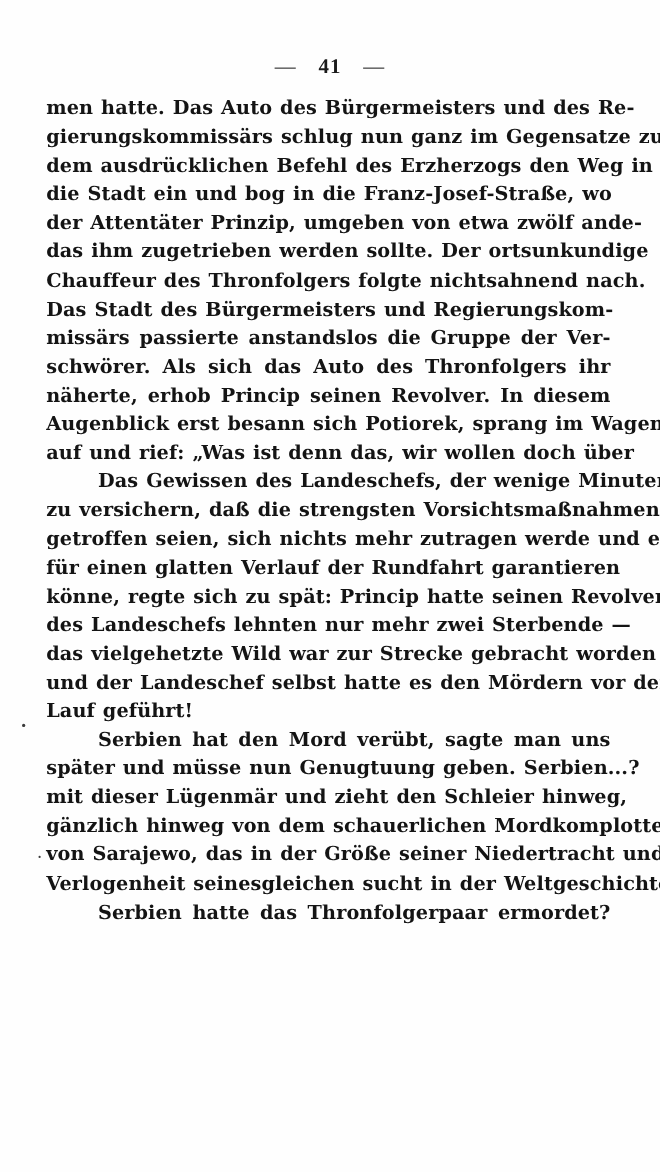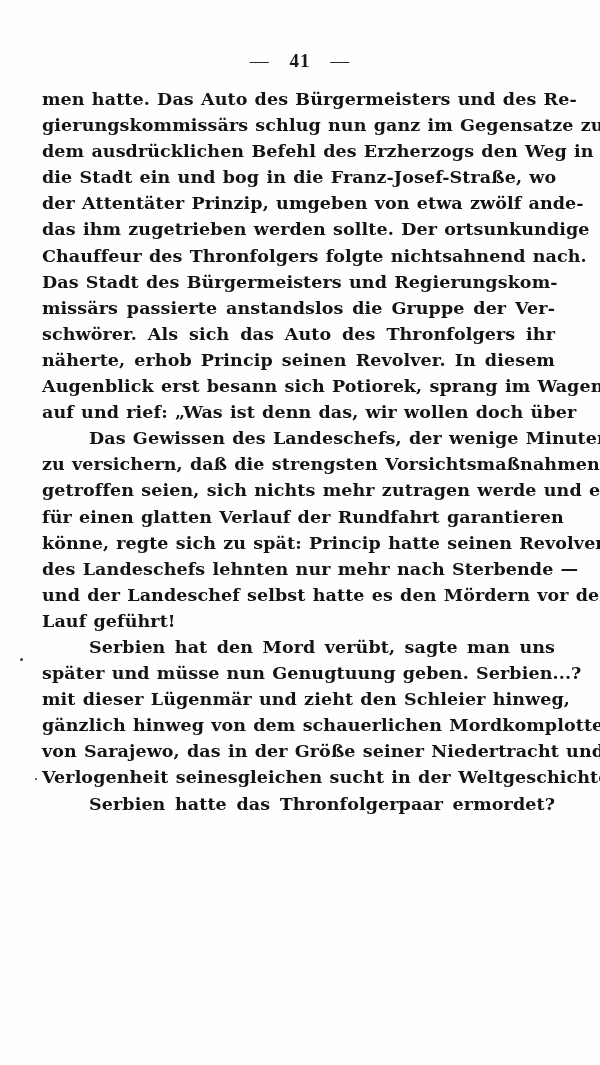--- a/index.html
+++ b/index.html
@@ -92,21 +92,22 @@
       <span class="line">missärs passierte anstandslos die Gruppe der Ver-</span>
       <span class="line">schwörer. Als sich das Auto des Thronfolgers ihr</span>
       <span class="line">näherte, erhob Princip seinen Revolver. In diesem</span>
       <span class="line">Augenblick erst besann sich Potiorek, sprang im Wagen</span>
       <span class="line">auf und rief: „Was ist denn das, wir wollen doch über</span>
       <span class="line indent">Das Gewissen des Landeschefs, der wenige Minuten</span>
       <span class="line">zu versichern, daß die strengsten Vorsichtsmaßnahmen</span>
       <span class="line">getroffen seien, sich nichts mehr zutragen werde und er</span>
       <span class="line">für einen glatten Verlauf der Rundfahrt garantieren</span>
       <span class="line">könne, regte sich zu spät: Princip hatte seinen Revolver</span>
-      <span class="line">des Landeschefs lehnten nur mehr nach Sterbende —</span>
+      <span class="line">des Landeschefs lehnten nur mehr zwei Sterbende —</span>
+      <span class="line">das vielgehetzte Wild war zur Strecke gebracht worden</span>
       <span class="line">und der Landeschef selbst hatte es den Mördern vor den</span>
       <span class="line last">Lauf geführt!</span>
       <span class="line indent">Serbien hat den Mord verübt, sagte man uns</span>
       <span class="line">später und müsse nun Genugtuung geben. Serbien...?</span>
       <span class="line">mit dieser Lügenmär und zieht den Schleier hinweg,</span>
       <span class="line">gänzlich hinweg von dem schauerlichen Mordkomplotte</span>
       <span class="line">von Sarajewo, das in der Größe seiner Niedertracht und</span>
       <span class="line">Verlogenheit seinesgleichen sucht in der Weltgeschichte.</span>
       <span class="line indent">Serbien hatte das Thronfolgerpaar ermordet?</span>
     </div>

